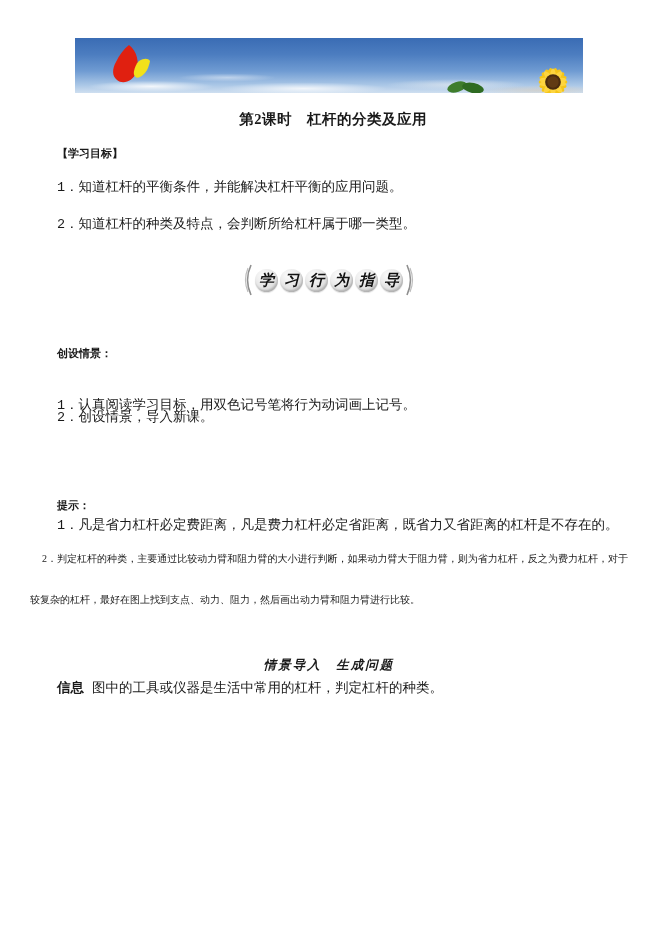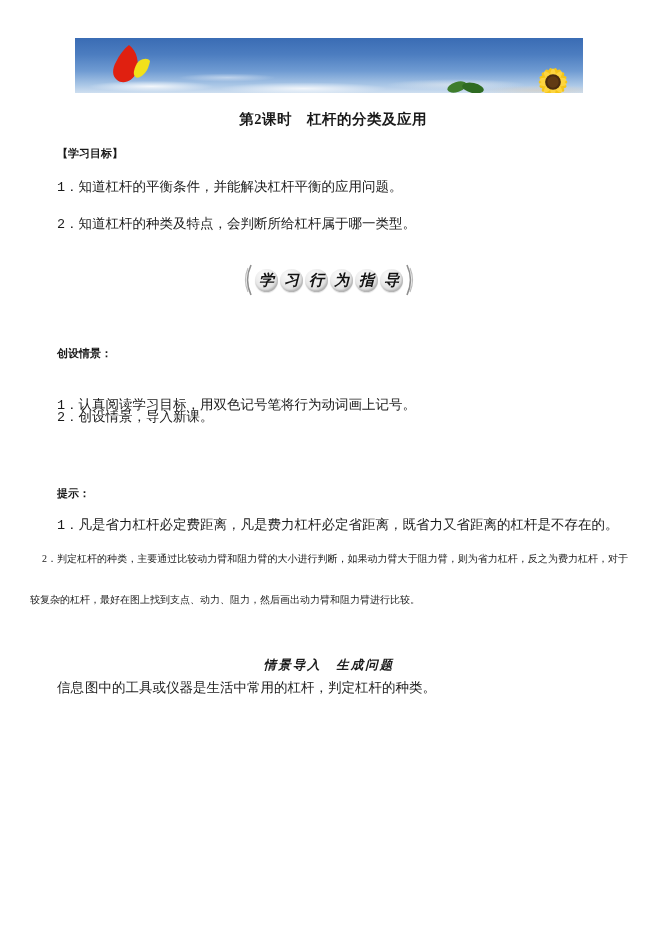--- a/index.html
+++ b/index.html
@@ -58,21 +58,21 @@
     align-items:center;justify-content:center;
     font-size:15px;font-weight:bold;color:#111;font-style:italic;
   }
   .badge-bracket{display:inline-flex;align-items:center;}
   
   .scene-header{
     position:absolute;left:0;top:657px;width:658px;text-align:center;
     font-size:12.5px;font-weight:bold;font-style:italic;letter-spacing:2px;
   }
   .info-line{position:absolute;left:57px;top:679px;font-size:13.5px;white-space:nowrap;}
-  .info-label{font-weight:normal;margin-right:1px;}
+  .info-label{font-weight:bold;margin-right:8px;}
 </style>
 </head>
 <body>
 
 <div class="banner">
   <div class="clouds"></div>
 
   <svg class="logo-svg" width="48" height="46" viewBox="0 0 48 46">
     <path d="M20 2 C28 8 31 20 27 30 C24 38 14 42 8 37 C3 33 3 26 7 19 C10 12 15 6 20 2 Z" fill="#e02010"></path>
     <path d="M30 18 C35 15 39 15 41 18 C40 24 37 31 31 34 C27 36 24 33 25 28 C26 24 27 21 30 18 Z" fill="#f2e11a"></path>
@@ -136,20 +136,20 @@
       <path d="M2 1 Q9 16 2 31" stroke="#8f8f8f" stroke-width="1.6" fill="none"></path>
       <path d="M5 4 Q10 16 5 28" stroke="#bdbdbd" stroke-width="1.2" fill="none"></path>
     </svg>
   </span>
 </div>
 
 <div class="sec-header" style="top:346px;">创设情景：</div>
 <div class="list-line" style="top:396px;text-align:center;">1．认真阅读学习目标，用双色记号笔将行为动词画上记号。</div>
 <div class="list-line" style="top:408px;">2．创设情景，导入新课。</div>
 
-<div class="sec-header" style="top:486px;">提示：</div>
+<div class="sec-header" style="top:498px;">提示：</div>
 <div class="list-line" style="top:516px;">1．凡是省力杠杆必定费距离，凡是费力杠杆必定省距离，既省力又省距离的杠杆是不存在的。</div>
 <div class="long-par" style="top:538px;">2．判定杠杆的种类，主要通过比较动力臂和阻力臂的大小进行判断，如果动力臂大于阻力臂，则为省力杠杆，反之为费力杠杆，对于较复杂的杠杆，最好在图上找到支点、动力、阻力，然后画出动力臂和阻力臂进行比较。</div>
 
 <div class="scene-header">情景导入　生成问题</div>
 <div class="info-line">
   <span class="info-label">信息</span><span>图中的工具或仪器是生活中常用的杠杆，判定杠杆的种类。</span>
 </div>
 
 </body></html>

